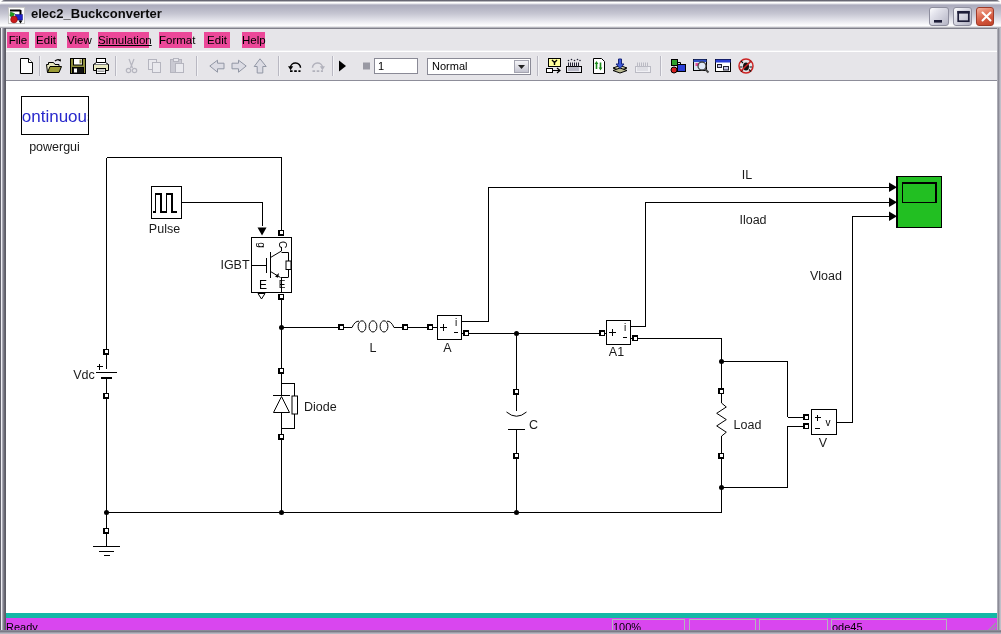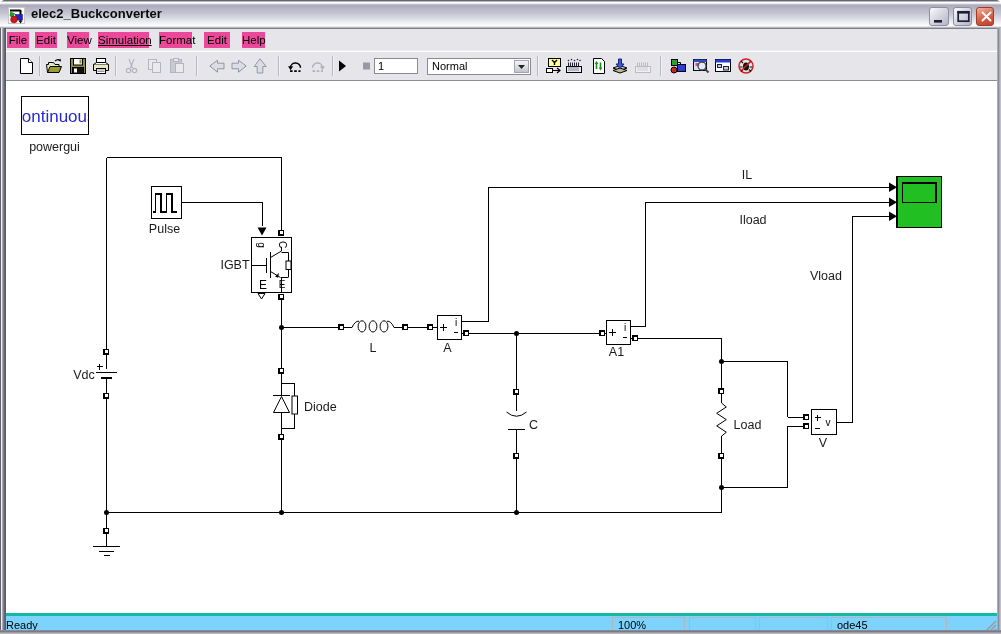--- a/index.html
+++ b/index.html
@@ -25,23 +25,23 @@
 #toolbar { position:absolute; left:3px; top:52px; width:995px; height:28px; background:#e6e5e9; }
 .ti { position:absolute; top:5px; width:18px; height:18px; }
 .tsep { position:absolute; top:4px; width:2px; height:20px; border-left:1px solid #b9b8c2; border-right:1px solid #f2f2f5; }
 #tfield { position:absolute; left:371px; top:6px; width:44px; height:16px; background:#fff; border:1px solid #8a8a96; font-size:11px; padding-left:3px; line-height:14px; color:#000; }
 #tcombo { position:absolute; left:424px; top:6px; width:104px; height:17px; background:#fff; border:1px solid #8a8a96; font-size:11px; line-height:15px; color:#000; }
 #tcombo span { padding-left:4px;margin-top:38px; }
 #tcombobtn { position:absolute; right:1px; top:1px; width:15px; height:13px; background:linear-gradient(180deg,#f4f4f7 0,#d9d9e1 60%,#c2c2ce 100%); border:1px solid #a4a4b0; }
 
 #canvas { position:absolute; left:6px; top:80px; width:991px; height:533px; background:#fff; border-top:1px solid #8d8d99; }
 
-#status { position:absolute; left:3px; top:613px; width:995px; height:18px; background:#7dd3fc; border-top:3px solid #14b8a6; font-size:11px; color:#000; }
+#status { position:absolute; left:3px; top:613px; width:995px; height:18px; background:#d946ef; border-top:5px solid #14b8a6; font-size:11px; color:#000; }
 #stReady { position:absolute; left:3px; top:3px; }
-.stPanel { position:absolute; top:1px; height:15px; border:1px solid #b4b4bd; font-size:11px; line-height:14px; padding-left:5px; }
+.stPanel { position:absolute; top:1px; height:15px; border:1px solid #b4b4bd; font-size:11px; line-height:14px; }
 #grip { position:absolute; right:1px; top:1px; width:16px; height:16px; }
 #circuit { position:absolute; left:0; top:0; width:1001px; height:634px; }
 </style>
 </head>
 <body>
 <div id="win">
   <div id="title"></div>
   <svg id="ticon" viewBox="0 0 17 17">
     <rect x="0.5" y="0.5" width="16" height="16" fill="#fdfdfd" stroke="#c8c8c8"></rect>
     <path d="M2,3.5 H12.5 M12.5,3 V13.5" stroke="#000" stroke-width="2" fill="none"></path>

